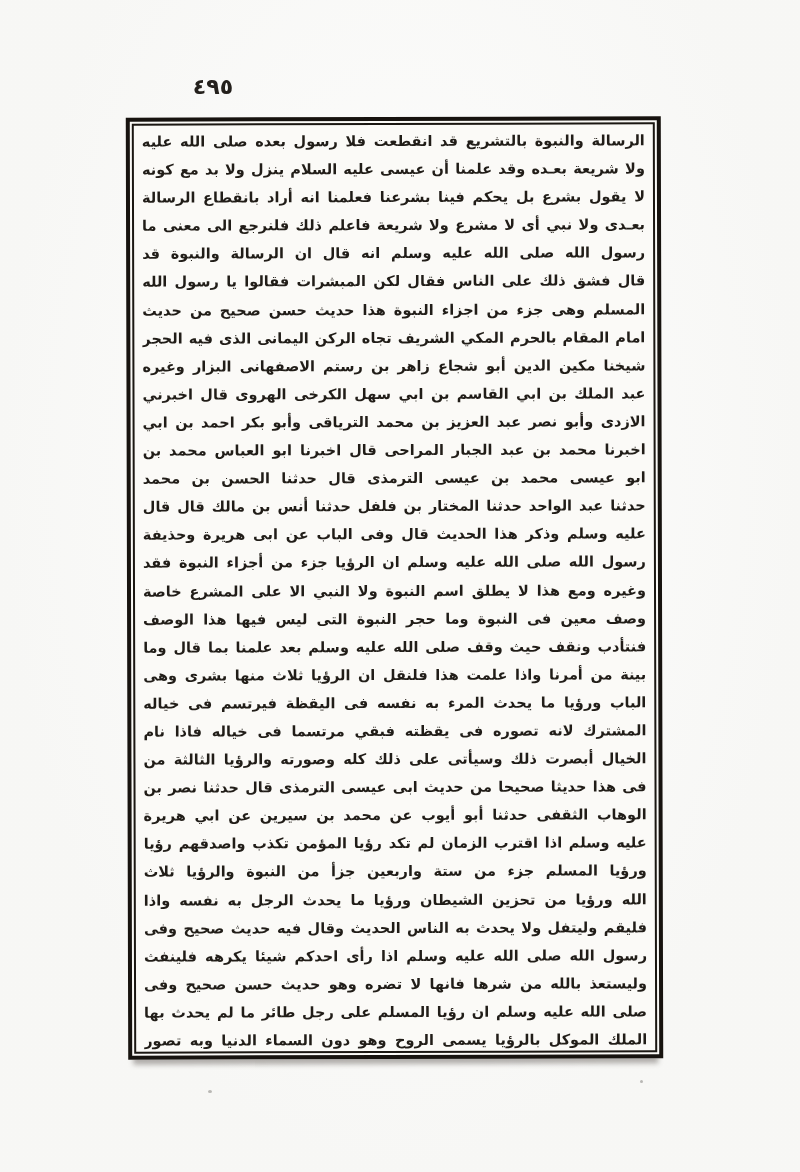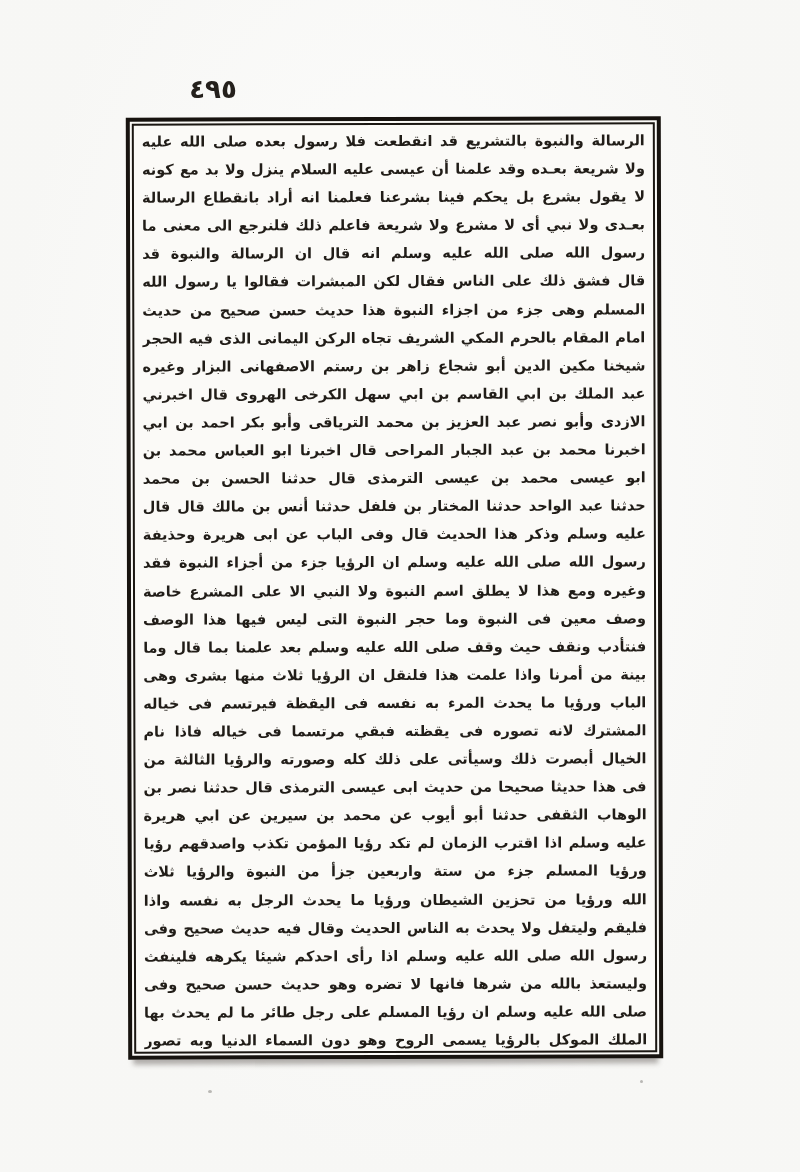--- a/index.html
+++ b/index.html
@@ -18,21 +18,21 @@
     background:
       radial-gradient(ellipse at 50% 40%, rgba(255,255,255,0.6), rgba(0,0,0,0.015) 70%),
       #fbfbf9;
   }
   .page-number {
     position: absolute;
     top: 74px;
     left: 183px;
     width: 60px;
     text-align: center;
-    font-size: 26px;
+    font-size: 22px;
     font-weight: bold;
     color: #24201c;
     letter-spacing: 1px;
   }
   .frame-outer {
     position: absolute;
     left: 127px;
     top: 117px;
     width: 535px;
     height: 942px;

